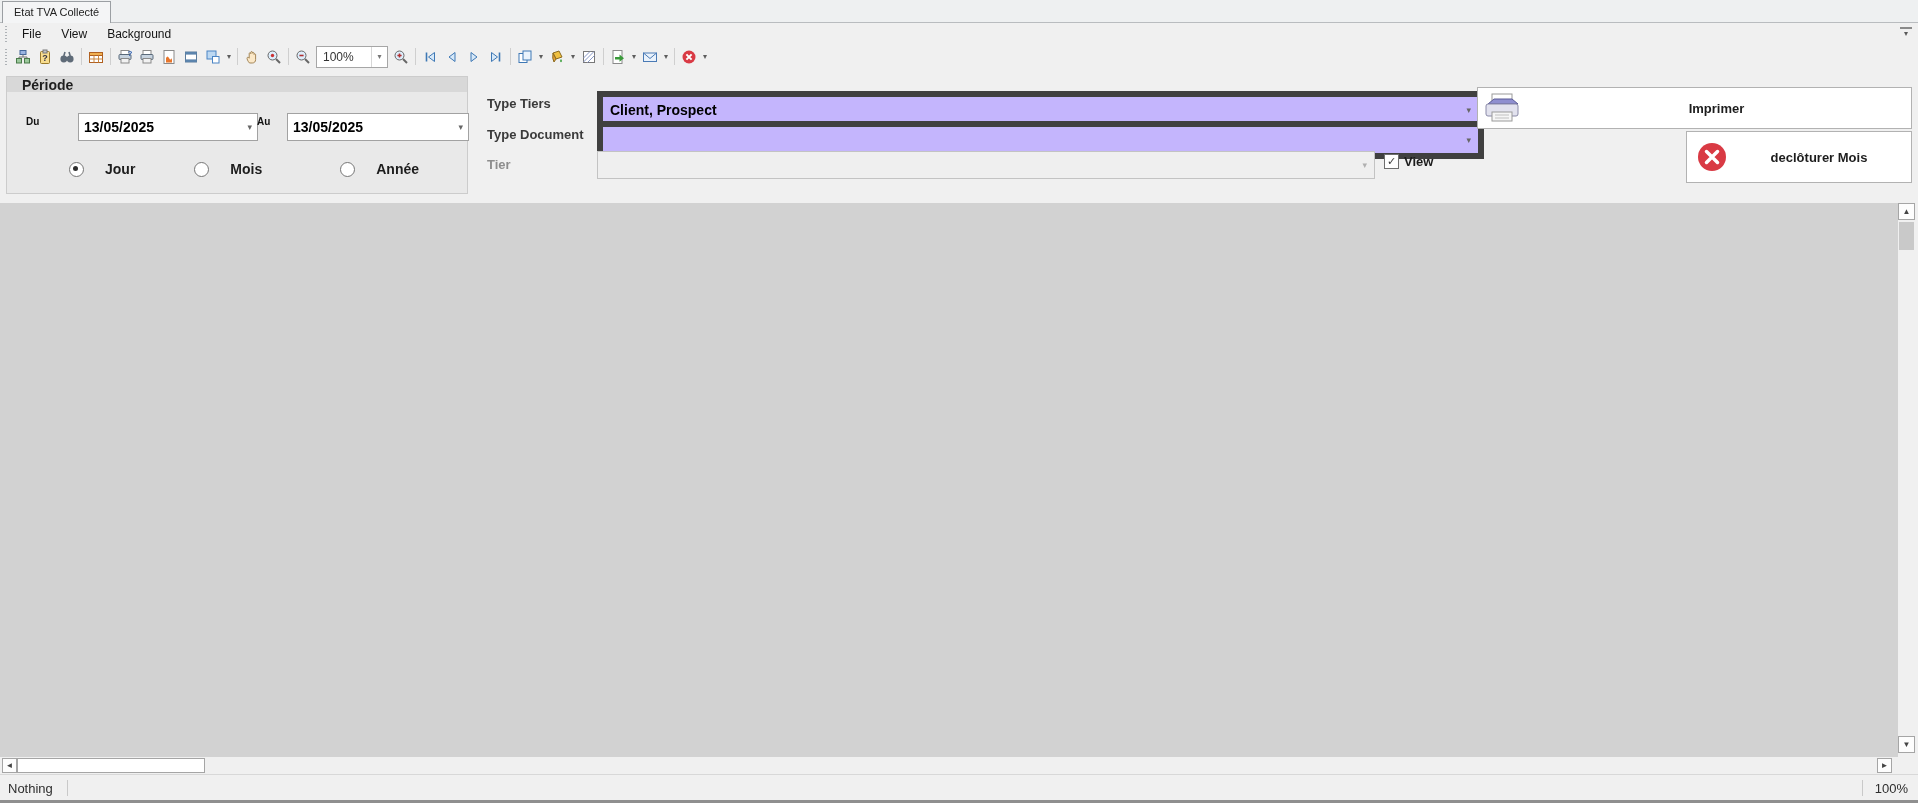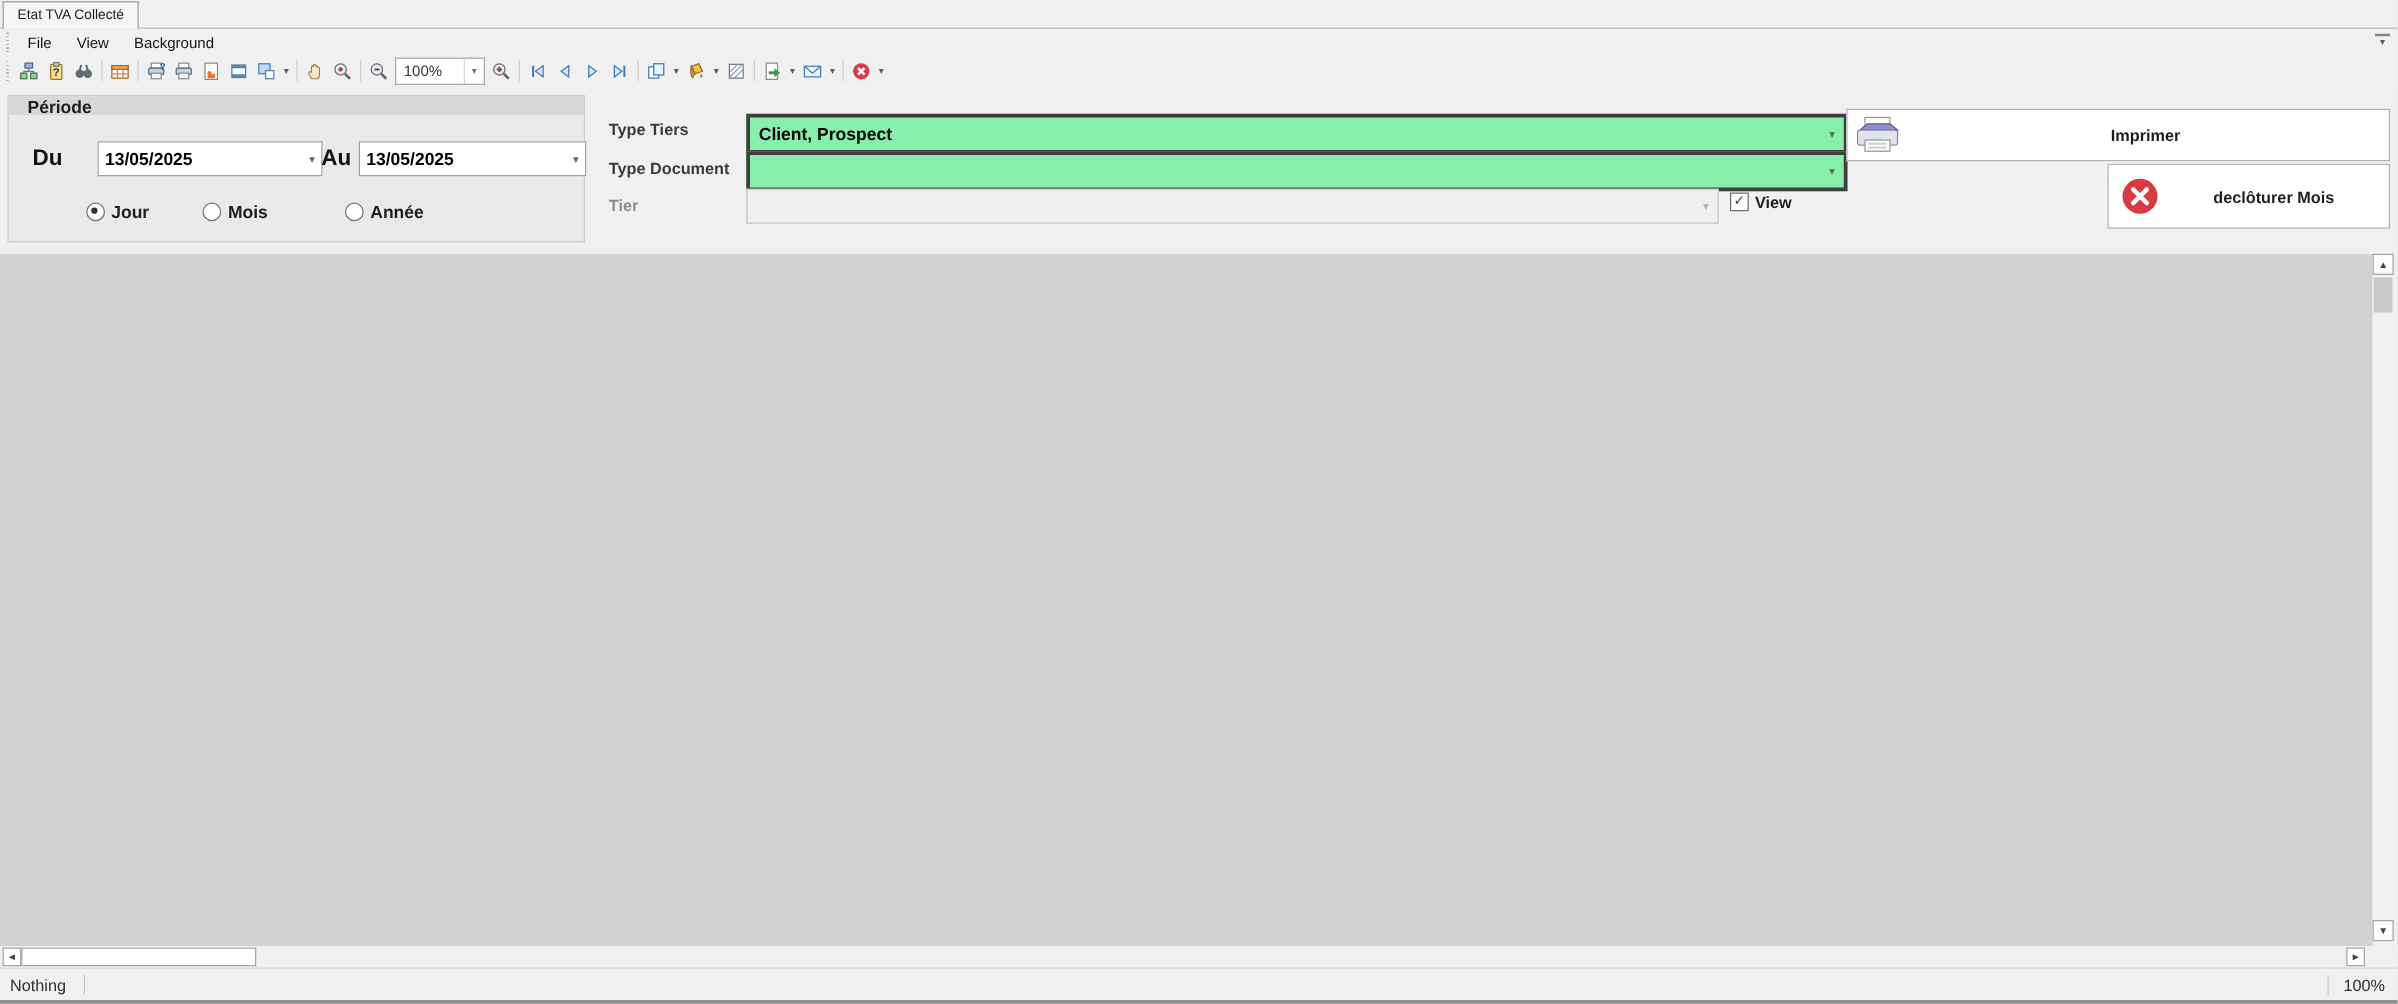--- a/index.html
+++ b/index.html
@@ -31,30 +31,30 @@
            align-items:center;font-size:12px;color:#333;padding-left:6px;margin:0 2px;}
   .zoombox .zdd{margin-left:auto;border-left:1px solid #d7d7d7;height:100%;display:flex;
            align-items:center;justify-content:center;width:15px;font-size:8px;color:#777;}
 
   
   .filterarea{left:0;top:69px;width:1918px;height:134px;background:#f0f0f0;}
 
   .periode-panel{position:absolute;left:6px;top:7px;width:460px;height:116px;background:#e9e9e9;border:1px solid #cccccc;}
   .periode-head{height:15px;background:#d8d8d8;display:flex;align-items:center;padding-left:15px;
                 font-size:14px;font-weight:bold;color:#1f1f1f;}
-  .biglabel{font-size:18px;font-weight:bold;color:#111;}
+  .biglabel{font-size:10px;font-weight:bold;color:#111;}
   .datecombo{position:absolute;height:26px;background:#fff;border:1px solid #a2a2a2;display:flex;
              align-items:center;padding:0 5px;font-size:14px;font-weight:bold;color:#000;}
   .datecombo .dda{margin-left:auto;font-size:9px;color:#666;}
   .radio{width:13px;height:13px;border:1px solid #767676;border-radius:50%;background:#fff;position:relative;display:inline-block;}
   .radio.sel::after{content:'';position:absolute;left:3px;top:3px;width:5px;height:5px;border-radius:50%;background:#2e2e2e;}
-  .radiorow{position:absolute;left:62px;top:84px;display:flex;align-items:center;font-size:14px;font-weight:bold;}
+  .radiorow{position:absolute;left:62px;top:84px;display:flex;align-items:center;font-size:14px;font-weight:bold;gap:16px;}
 
   .formlabel{position:absolute;left:487px;font-size:13px;font-weight:bold;color:#3a3a3a;}
-  .combo{position:absolute;left:597px;height:26px;background:#86efac;border:3px solid #404040;display:flex;
+  .combo{position:absolute;left:597px;height:26px;background:#c4b5fd;border:6px solid #404040;display:flex;
          align-items:center;padding:0 7px;font-size:14px;font-weight:bold;color:#000;}
   .combo .dda{margin-left:auto;font-size:9px;color:#666;}
   .combo.disabled{background:#efefef;border:1px solid #c3c3c3;}
 
   .checkbox{width:13px;height:13px;background:#fff;border:1px solid #6e6e6e;display:inline-flex;
             align-items:center;justify-content:center;font-size:11px;color:#3c3c3c;font-weight:bold;line-height:1;}
 
   .actbtn{position:absolute;background:#fff;border:1px solid #b2b2b2;display:flex;align-items:center;}
   .actbtn .lbl{flex:1;text-align:center;font-size:13px;font-weight:bold;color:#1d1d1d;}
 

